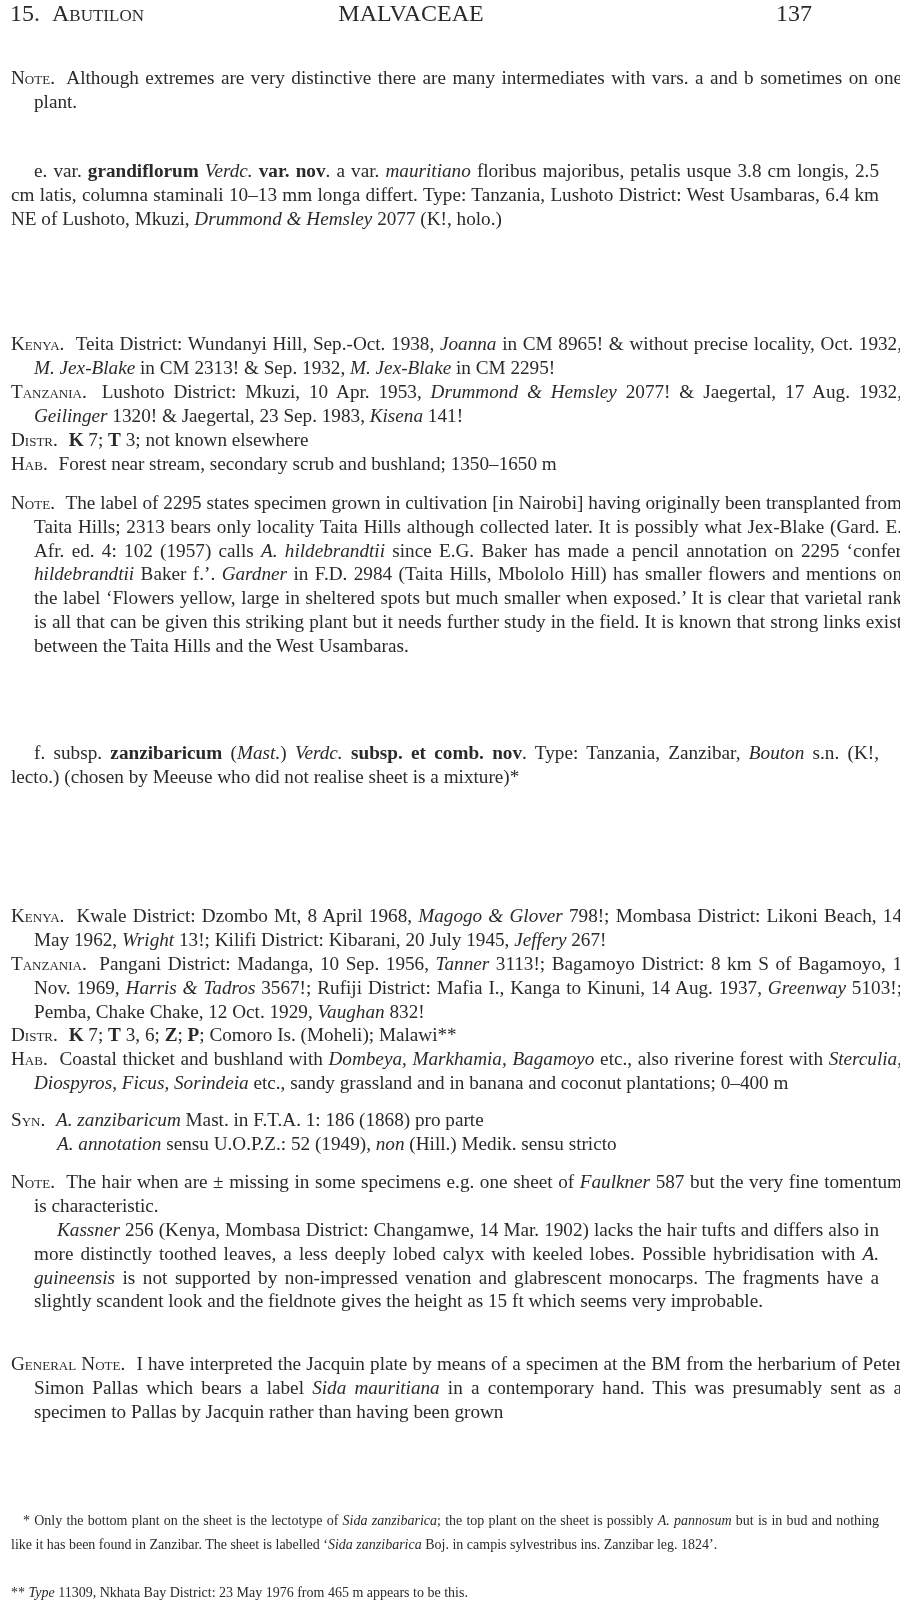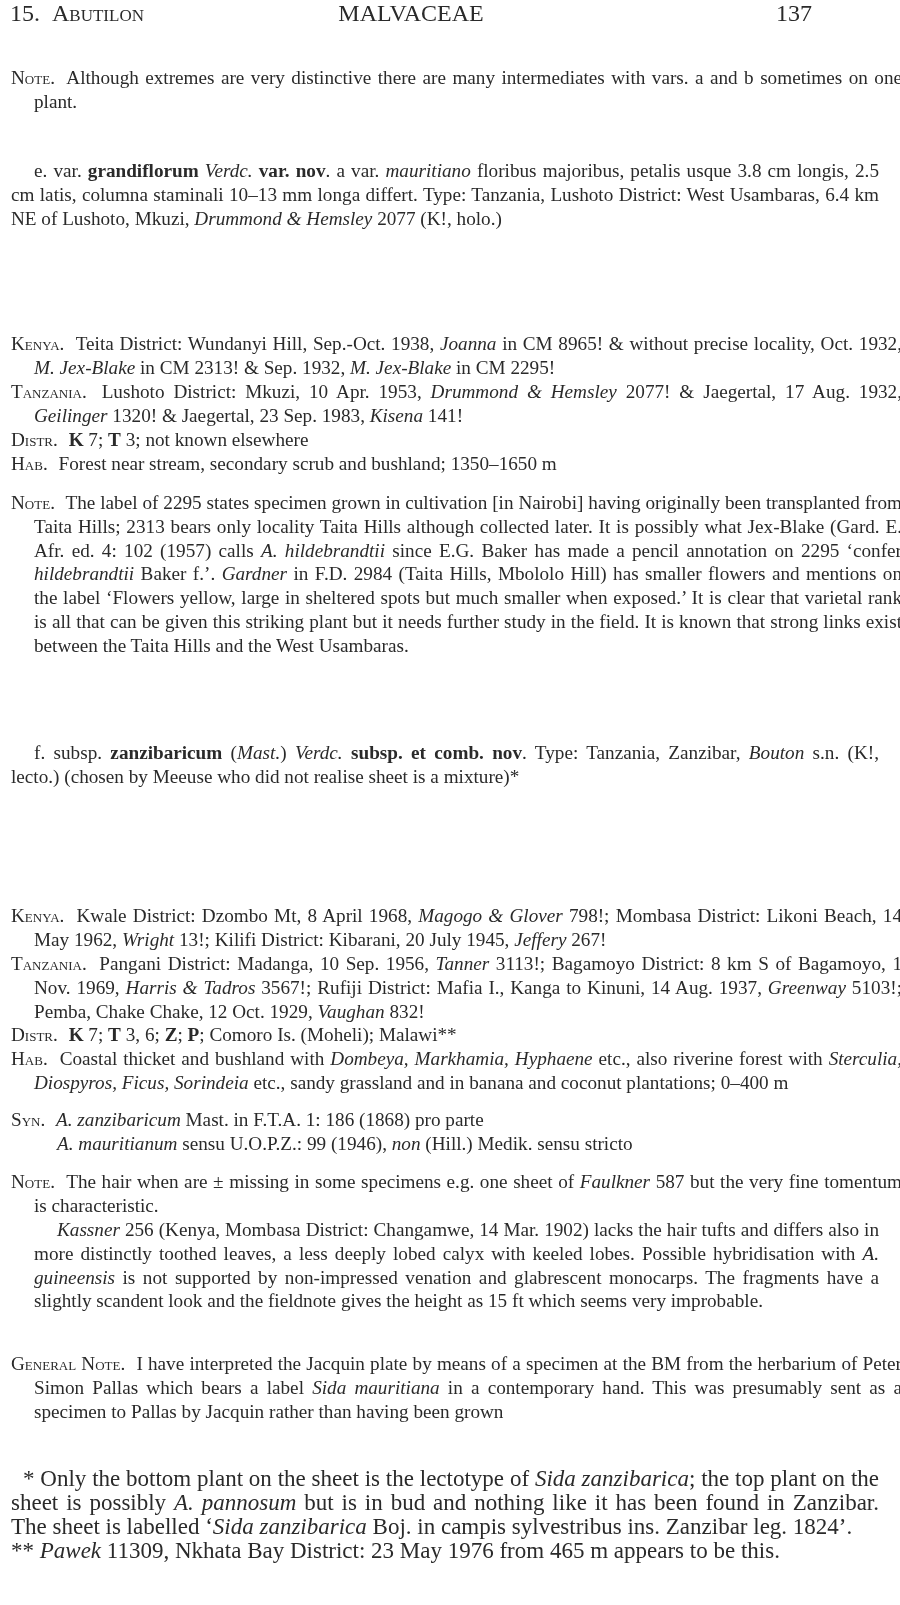--- a/index.html
+++ b/index.html
@@ -22,21 +22,21 @@
   .block { position: absolute; left: 11px; width: 868px; }
   .para { text-align: justify; margin: 0; }
   .hang { padding-left: 23px; text-indent: -23px; }
   .indent { text-indent: 23px; font-family: Liberation Serif, serif; }
   .indent2 { padding-left: 23px; text-indent: 23px; }
   .syn2 { padding-left: 46px; }
   .last { text-align-last: left; }
   b, .b { font-weight: bold; }
   i, .i { font-style: italic; }
   .lab { font-variant: small-caps; margin-right: 6px; }
-  .fn { font-size: 23px; }
+  .fn { font-size: 14px; margin-top: 42px; }
 </style>
 </head>
 <body>
 
 <div class="page">
 
   <div class="header">
     <span class="left"><span>15.</span>&nbsp; <span class="sc">Abutilon</span></span>
     <span class="center">MALVACEAE</span>
     <span class="right">137</span>
@@ -46,23 +46,23 @@
   <p class="block para indent" style="top:159px"><span>e.  var. </span><span class="b">grandiflorum</span><span> </span><span class="i">Verdc.</span><span> </span><span class="b">var. nov</span><span>. a var. </span><span class="i">mauritiano</span><span> floribus majoribus, petalis usque 3.8 cm longis, 2.5 cm latis, columna staminali 10–13 mm longa differt. Type: Tanzania, Lushoto District: West Usambaras, 6.4 km NE of Lushoto, Mkuzi, </span><span class="i">Drummond &amp; Hemsley</span><span> 2077 (K!, holo.)</span></p>
   <p class="block para hang" style="top:332px"><span class="lab">Kenya.</span> <span>Teita District: Wundanyi Hill, Sep.-Oct. 1938, </span><span class="i">Joanna</span><span> in CM 8965! &amp; without precise locality, Oct. 1932, </span><span class="i">M. Jex-Blake</span><span> in CM 2313! &amp; Sep. 1932, </span><span class="i">M. Jex-Blake</span><span> in CM 2295!</span></p>
   <p class="block para hang" style="top:380px"><span class="lab">Tanzania.</span> <span>Lushoto District: Mkuzi, 10 Apr. 1953, </span><span class="i">Drummond &amp; Hemsley</span><span> 2077! &amp; Jaegertal, 17 Aug. 1932, </span><span class="i">Geilinger</span><span> 1320! &amp; Jaegertal, 23 Sep. 1983, </span><span class="i">Kisena</span><span> 141!</span></p>
   <p class="block para hang" style="top:428px"><span class="lab">Distr.</span> <span class="b">K</span><span> 7; </span><span class="b">T</span><span> 3; not known elsewhere</span></p>
   <p class="block para hang" style="top:452px"><span class="lab">Hab.</span> <span>Forest near stream, secondary scrub and bushland; 1350–1650 m</span></p>
   <p class="block para hang" style="top:491px"><span class="lab">Note.</span> <span>The label of 2295 states specimen grown in cultivation [in Nairobi] having originally been transplanted from Taita Hills; 2313 bears only locality Taita Hills although collected later. It is possibly what Jex-Blake (Gard. E. Afr. ed. 4: 102 (1957) calls </span><span class="i">A. hildebrandtii</span><span> since E.G. Baker has made a pencil annotation on 2295 ‘confer </span><span class="i">hildebrandtii</span><span> Baker f.’. </span><span class="i">Gardner</span><span> in F.D. 2984 (Taita Hills, Mbololo Hill) has smaller flowers and mentions on the label ‘Flowers yellow, large in sheltered spots but much smaller when exposed.’ It is clear that varietal rank is all that can be given this striking plant but it needs further study in the field. It is known that strong links exist between the Taita Hills and the West Usambaras.</span></p>
   <p class="block para indent" style="top:741px"><span>f.  subsp. </span><span class="b">zanzibaricum</span><span> (</span><span class="i">Mast.</span><span>) </span><span class="i">Verdc.</span><span> </span><span class="b">subsp. et comb. nov</span><span>. Type: Tanzania, Zanzibar, </span><span class="i">Bouton</span><span> s.n. (K!, lecto.) (chosen by Meeuse who did not realise sheet is a mixture)*</span></p>
   <p class="block para hang" style="top:904px"><span class="lab">Kenya.</span> <span>Kwale District: Dzombo Mt, 8 April 1968, </span><span class="i">Magogo &amp; Glover</span><span> 798!; Mombasa District: Likoni Beach, 14 May 1962, </span><span class="i">Wright</span><span> 13!; Kilifi District: Kibarani, 20 July 1945, </span><span class="i">Jeffery</span><span> 267!</span></p>
   <p class="block para hang" style="top:952px"><span class="lab">Tanzania.</span> <span>Pangani District: Madanga, 10 Sep. 1956, </span><span class="i">Tanner</span><span> 3113!; Bagamoyo District: 8 km S of Bagamoyo, 1 Nov. 1969, </span><span class="i">Harris &amp; Tadros</span><span> 3567!; Rufiji District: Mafia I., Kanga to Kinuni, 14 Aug. 1937, </span><span class="i">Greenway</span><span> 5103!; Pemba, Chake Chake, 12 Oct. 1929, </span><span class="i">Vaughan</span><span> 832!</span></p>
   <p class="block para hang" style="top:1023px"><span class="lab">Distr.</span> <span class="b">K</span><span> 7; </span><span class="b">T</span><span> 3, 6; </span><span class="b">Z</span><span>; </span><span class="b">P</span><span>; Comoro Is. (Moheli); Malawi**</span></p>
-  <p class="block para hang last" style="top:1047px"><span class="lab">Hab.</span> <span>Coastal thicket and bushland with </span><span class="i">Dombeya, Markhamia, Hyphaene</span><span> etc., also riverine forest with </span><span class="i">Sterculia, Diospyros, Ficus, Sorindeia</span><span> etc., sandy grassland and in banana and coconut plantations; 0–400 m</span></p>
+  <p class="block para hang last" style="top:1047px"><span class="lab">Hab.</span> <span>Coastal thicket and bushland with </span><span class="i">Dombeya, Markhamia, Bagamoyo</span><span> etc., also riverine forest with </span><span class="i">Sterculia, Diospyros, Ficus, Sorindeia</span><span> etc., sandy grassland and in banana and coconut plantations; 0–400 m</span></p>
   <p class="block para hang" style="top:1108px"><span class="lab">Syn.</span> <span class="i">A. zanzibaricum</span><span> Mast. in F.T.A. 1: 186 (1868) pro parte</span></p>
-  <p class="block para syn2" style="top:1132px; width:822px"><span class="i">A. mauritianum</span><span> sensu U.O.P.Z.: 99 (1946), </span><span class="i">non</span><span> (Hill.) Medik. sensu stricto</span></p>
+  <p class="block para syn2" style="top:1132px; width:822px"><span class="i">A. annotation</span><span> sensu U.O.P.Z.: 52 (1949), </span><span class="i">non</span><span> (Hill.) Medik. sensu stricto</span></p>
   <p class="block para hang" style="top:1170px"><span class="lab">Note.</span> <span>The hair when are ± missing in some specimens e.g. one sheet of </span><span class="i">Faulkner</span><span> 587 but the very fine tomentum is characteristic.</span></p>
   <p class="block para indent2 last" style="top:1218px; width:845px"><span class="i">Kassner</span><span> 256 (Kenya, Mombasa District: Changamwe, 14 Mar. 1902) lacks the hair tufts and differs also in more distinctly toothed leaves, a less deeply lobed calyx with keeled lobes. Possible hybridisation with </span><span class="i">A. guineensis</span><span> is not supported by non-impressed venation and glabrescent monocarps. The fragments have a slightly scandent look and the fieldnote gives the height as 15 ft which seems very improbable.</span></p>
   <p class="block para hang" style="top:1352px"><span class="lab">General Note.</span> <span>I have interpreted the Jacquin plate by means of a specimen at the BM from the herbarium of Peter Simon Pallas which bears a label </span><span class="i">Sida mauritiana</span><span> in a contemporary hand. This was presumably sent as a specimen to Pallas by Jacquin rather than having been grown</span></p>
 
   <p class="block para fn" style="top:1467px; text-indent:12px"><span>*  Only the bottom plant on the sheet is the lectotype of </span><span class="i">Sida zanzibarica</span><span>; the top plant on the sheet is possibly </span><span class="i">A. pannosum</span><span> but is in bud and nothing like it has been found in Zanzibar. The sheet is labelled ‘</span><span class="i">Sida zanzibarica</span><span> Boj. in campis sylvestribus ins. Zanzibar leg. 1824’.</span></p>
-  <p class="block para fn" style="top:1539px"><span>**  </span><span class="i">Pawek</span><span> 11309, Nkhata Bay District: 23 May 1976 from 465 m appears to be this.</span></p>
+  <p class="block para fn" style="top:1539px"><span>**  </span><span class="i">Type</span><span> 11309, Nkhata Bay District: 23 May 1976 from 465 m appears to be this.</span></p>
 
 </div>
 
 </body></html>

